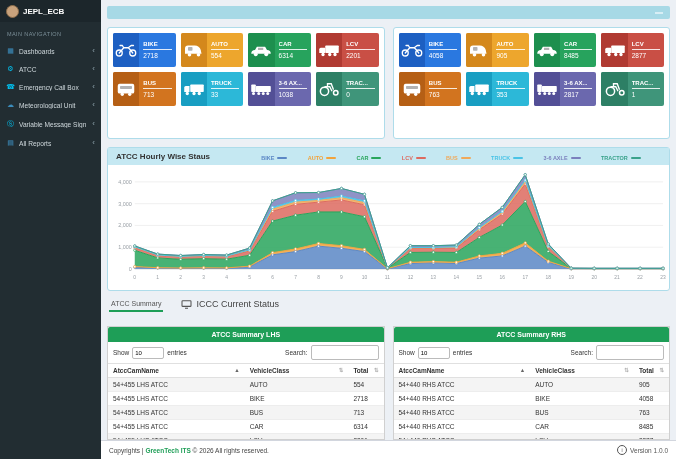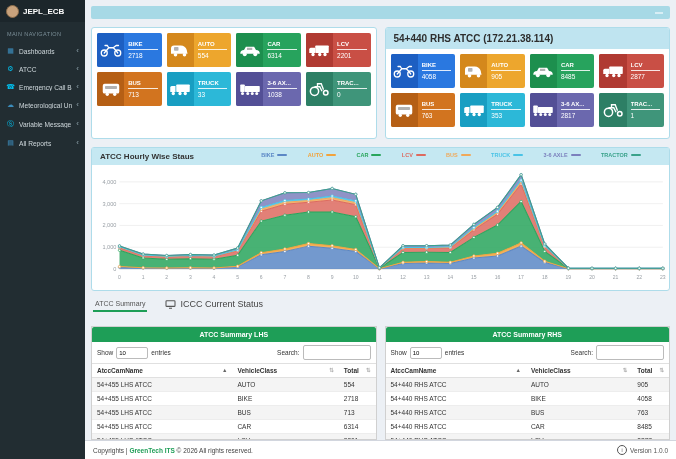--- a/index.html
+++ b/index.html
@@ -1,20 +1,20 @@
 <!DOCTYPE html>
 <html><head>
 <meta charset="utf-8">
 <style>
   html,body{margin:0;padding:0}
   body{width:676px;height:459px;font-family:"Liberation Sans",sans-serif;background:#ecf0f5;overflow:hidden}
   .app{position:relative;width:676px;height:459px;display:flex}
 
   
-  .sidebar{width:85px;background:#222d32;flex-shrink:0;display:flex;flex-direction:column}
+  .sidebar{width:101px;background:#222d32;flex-shrink:0;display:flex;flex-direction:column}
   .logo{height:22px;background:#1c262b;display:flex;align-items:center;gap:4px;padding:0 6px;color:#fff;font-weight:bold;font-size:8px;cursor:pointer}
   .avatar{width:11px;height:11px;border-radius:50%;background:#c8a27c;border:1px solid #8d6e4c;flex-shrink:0}
   .nav-label{font-size:5.5px;color:#7b8f98;padding:9px 7px 5px;letter-spacing:.4px}
   .nav-item{display:flex;align-items:center;gap:4px;padding:5px 6px;font-size:6.6px;color:#cfd8dc;text-decoration:none;cursor:pointer}
   .nav-ico{width:9px;font-size:7px;text-align:center;flex-shrink:0}
   .nav-txt{flex:1;white-space:nowrap;overflow:hidden}
   .chev{color:#8fa4ad;font-size:8px;line-height:1}
 
   
   main{flex:1;display:flex;flex-direction:column;min-width:0}
@@ -27,21 +27,21 @@
   .tiles{display:grid;grid-template-columns:repeat(4,1fr);gap:5px;padding:5px;align-content:start}
   .tile{height:34px;border-radius:2px;display:flex;overflow:hidden}
   .tile-ico{width:42%;display:flex;align-items:center;justify-content:center}
   .tile-ico svg{width:24px;height:16px}
   .tile-body{flex:1;padding:3px 4px;color:#fff;display:flex;flex-direction:column;justify-content:center;min-width:0}
   .tile-label{font-size:6px;font-weight:bold;white-space:nowrap;overflow:hidden}
   .tile-line{height:1px;background:rgba(255,255,255,.85);margin:2px 0}
   .tile-value{font-size:6.5px}
 
   .chart-panel{margin:8px 6px 0;background:#fff;border:1px solid #aedcea;border-radius:3px;height:142px;display:flex;flex-direction:column}
-  .chart-hd{background:#c5e8f2;display:flex;align-items:flex-start;padding:4px 8px;gap:8px}
+  .chart-hd{background:#c5e8f2;display:flex;align-items:flex-end;padding:4px 8px;gap:8px}
   .chart-title{font-size:8px;font-weight:bold;color:#333;white-space:nowrap}
   .legend{display:flex;gap:0;margin-left:auto;flex:1;justify-content:space-evenly;max-width:420px}
   .lg{display:flex;align-items:center;gap:3px;font-size:5.5px;font-weight:bold;cursor:pointer}
   .lg .dash{width:10px;height:2px;border-radius:1px}
   #chart-svg{width:100%;height:122px;display:block}
 
   .tabs{display:flex;align-items:flex-end;gap:16px;margin:5px 6px 9px;padding-left:2px}
   .tab1{font-size:7px;color:#555;padding:3px 2px;border-bottom:2px solid #1e9e57;cursor:pointer}
   .tab2{font-size:9px;color:#444;display:flex;gap:4px;align-items:center;padding:3px 2px;cursor:pointer}
 
@@ -237,21 +237,20 @@
               </span>
               <span class="tile-body">
                 <span class="tile-label">TRAC...</span>
                 <span class="tile-line"></span>
                 <span class="tile-value">0</span>
               </span>
             </div>
           </div>
       </div>
       <div class="panel">
-        <div class="panel-hd">54+440 RHS ATCC (172.21.38.114)</div>
         <div class="tiles" id="tiles-1">
             <div class="tile" style="background: rgb(42, 120, 224);">
               <span class="tile-ico" style="background:#1d5fc2">
                 <svg viewBox="0 0 32 20">
                   <circle cx="7" cy="14" r="4" fill="none" stroke="#fff" stroke-width="1.7"></circle>
                   <circle cx="25" cy="14" r="4" fill="none" stroke="#fff" stroke-width="1.7"></circle>
                   <path d="M7 14 L13 7 H19 L22 10 L25 14 M13 7 L11 4 H8 M19 7 L23 4 h3" fill="none" stroke="#fff" stroke-width="1.7" stroke-linecap="round"></path>
                 </svg>
               </span>
               <span class="tile-body">

